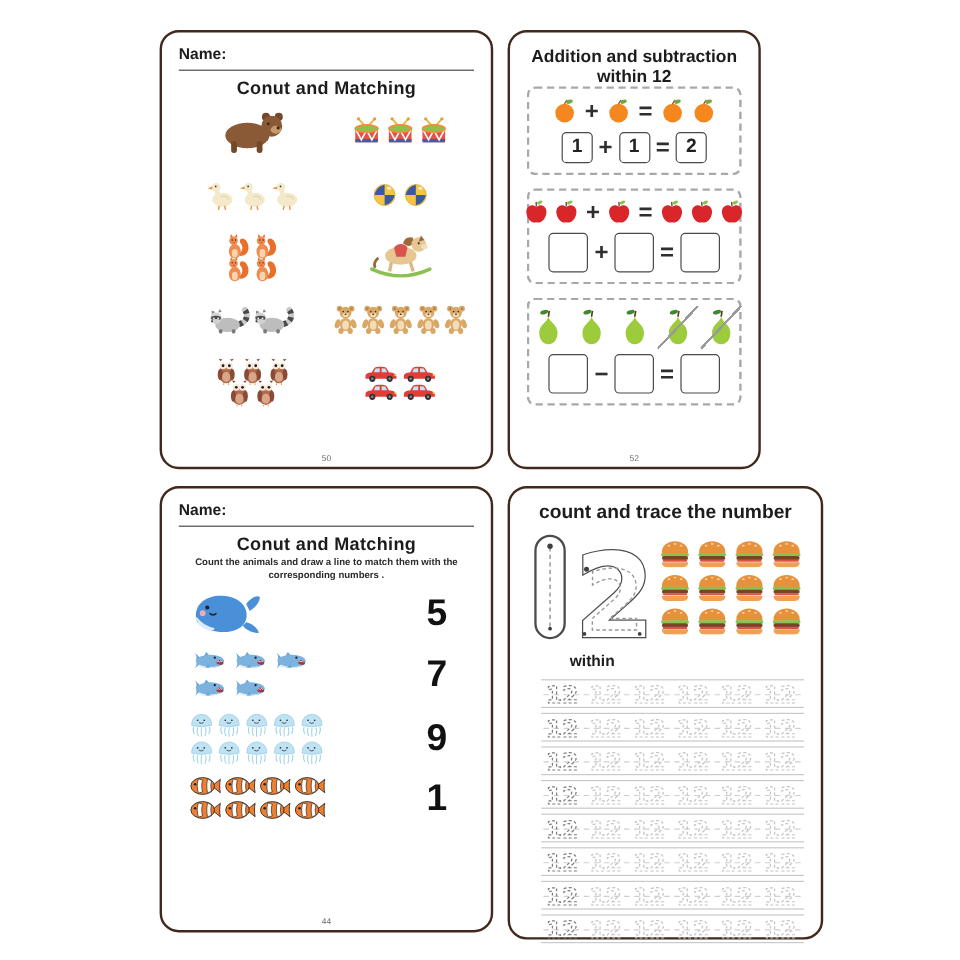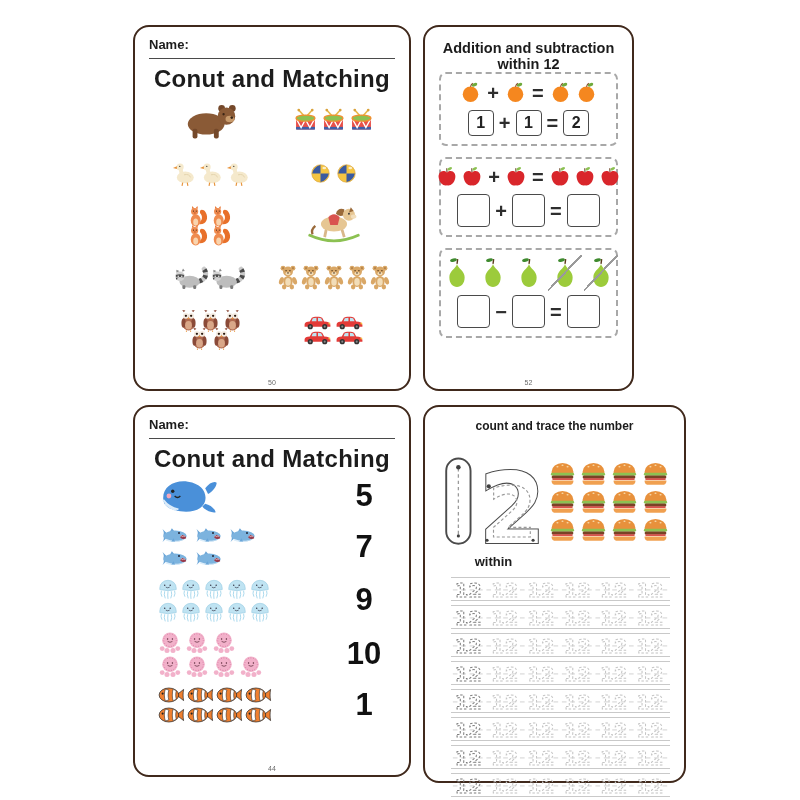--- a/index.html
+++ b/index.html
@@ -7,21 +7,21 @@
        font-family:"Liberation Sans",sans-serif;color:#1c1c1c;overflow:hidden;}
   .page{position:absolute;background:#fff;border:2.5px solid #40291c;border-radius:16px;
         box-sizing:border-box;padding:10px 14px 31px;}
   #page-tl{left:133px;top:25px;width:278px;height:366px;}
   #page-tr{left:423px;top:25px;width:211px;height:366px;}
   #page-bl{left:133px;top:405px;width:278px;height:372px;}
   #page-br{left:423px;top:405px;width:263px;height:378px;}
 
   .name-row{font-weight:bold;font-size:13px;border-bottom:1.5px solid #4a4a4a;
             padding-bottom:6px;margin-bottom:6px;}
-  .ws-title{text-align:center;font-size:24px;font-weight:bold;letter-spacing:.3px;margin:2px 0;}
+  .ws-title{text-align:center;font-size:15px;font-weight:bold;letter-spacing:.3px;margin:2px 0;}
   .ws-sub{text-align:center;font-size:8px;font-weight:bold;color:#2b2b2b;
           margin:0 auto 4px;max-width:205px;line-height:1.35;}
   .pgnum{position:absolute;bottom:3px;left:0;right:0;text-align:center;font-size:7px;color:#6a6a6a;}
 
   .obj-rows{display:flex;flex-direction:column;}
   .obj-row{display:flex;height:52px;align-items:center;}
   .obj-cell{width:50%;display:flex;align-items:center;justify-content:center;}
   .icon-group{display:inline-flex;flex-direction:column;align-items:center;}
   .icon-line{display:flex;align-items:flex-end;justify-content:center;gap:1px;}
   .obj-cell .icon-line + .icon-line{margin-top:-5px;}
@@ -43,21 +43,21 @@
   .crossed{position:relative;display:inline-flex;}
   .crossed::after{content:"";position:absolute;left:-3px;right:-3px;top:-2px;bottom:-2px;
     background:linear-gradient(to bottom right,transparent 47.5%,#9a9a9a 47.5%,#9a9a9a 51.5%,transparent 51.5%);}
 
   .match-rows{display:flex;flex-direction:column;}
   .match-row{display:flex;align-items:center;margin-bottom:7px;}
   .match-left{flex:1;display:flex;justify-content:flex-start;padding-left:8px;}
   .match-left .icon-group{align-items:flex-start;}
   .match-num{width:62px;text-align:center;font-size:31px;font-weight:bold;color:#111;}
 
-  .ws-title3{text-align:center;font-size:12px;font-weight:bold;margin:2px 0 19px;}
+  .ws-title3{text-align:center;font-size:16px;font-weight:bold;margin:2px 0 3px;}
   .trace-hero{display:flex;align-items:flex-start;}
   .hero-left{width:112px;text-align:center;}
   .word-label{font-size:13px;font-weight:bold;margin-top:-2px;}
   .burger-grid{margin-left:auto;display:grid;grid-template-columns:repeat(4,29px);
                gap:3px 2px;padding-top:8px;}
   .trace-rows{margin-top:8px;display:flex;flex-direction:column;gap:4px;margin-left:12px;}
   .trace-row{position:relative;height:22px;border-top:1.3px solid #c9c9c9;border-bottom:1.3px solid #c9c9c9;}
   .trace-row svg{display:block;}
 </style>
 </head>
@@ -534,20 +534,21 @@
           <span class="ans-box box-lg"></span>
         </div>
       </div>
     </div>
   <div class="pgnum">52</div>
 </div>
 
 <div class="page" id="page-bl">
   <div class="name-row"><span>Name:</span></div>
   <div class="ws-title">Conut and Matching</div>
+  <div class="ws-sub" style="max-width:225px">Count the animals and draw a line to match them with the corresponding numbers .</div>
   <div class="match-rows" id="bl-rows">
       <div class="match-row">
     <div class="match-left">
           <span class="icon-group">
             <span class="icon-line">
               <svg class="ic" width="62" height="42">
                 <use href="#sym-whale" width="100%" height="100%"></use>
               </svg>
             </span>
           </span>
@@ -613,52 +614,20 @@
               <svg class="ic" width="22" height="23">
                 <use href="#sym-jellyfish" width="100%" height="100%"></use>
               </svg>
               <svg class="ic" width="22" height="23">
                 <use href="#sym-jellyfish" width="100%" height="100%"></use>
               </svg>
             </span>
           </span>
         </div>
     <div class="match-num">9</div>
-  </div>
-      <div class="match-row">
-    <div class="match-left">
-          <span class="icon-group">
-            <span class="icon-line">
-              <svg class="ic" width="26" height="24">
-                <use href="#sym-anemone" width="100%" height="100%"></use>
-              </svg>
-              <svg class="ic" width="26" height="24">
-                <use href="#sym-anemone" width="100%" height="100%"></use>
-              </svg>
-              <svg class="ic" width="26" height="24">
-                <use href="#sym-anemone" width="100%" height="100%"></use>
-              </svg>
-            </span>
-            <span class="icon-line">
-              <svg class="ic" width="26" height="24">
-                <use href="#sym-anemone" width="100%" height="100%"></use>
-              </svg>
-              <svg class="ic" width="26" height="24">
-                <use href="#sym-anemone" width="100%" height="100%"></use>
-              </svg>
-              <svg class="ic" width="26" height="24">
-                <use href="#sym-anemone" width="100%" height="100%"></use>
-              </svg>
-              <svg class="ic" width="26" height="24">
-                <use href="#sym-anemone" width="100%" height="100%"></use>
-              </svg>
-            </span>
-          </span>
-        </div>
-    <div class="match-num">10</div>
   </div>
       <div class="match-row">
     <div class="match-left">
           <span class="icon-group">
             <span class="icon-line">
               <svg class="ic" width="28" height="20">
                 <use href="#sym-clownfish" width="100%" height="100%"></use>
               </svg>
               <svg class="ic" width="28" height="20">
                 <use href="#sym-clownfish" width="100%" height="100%"></use>

